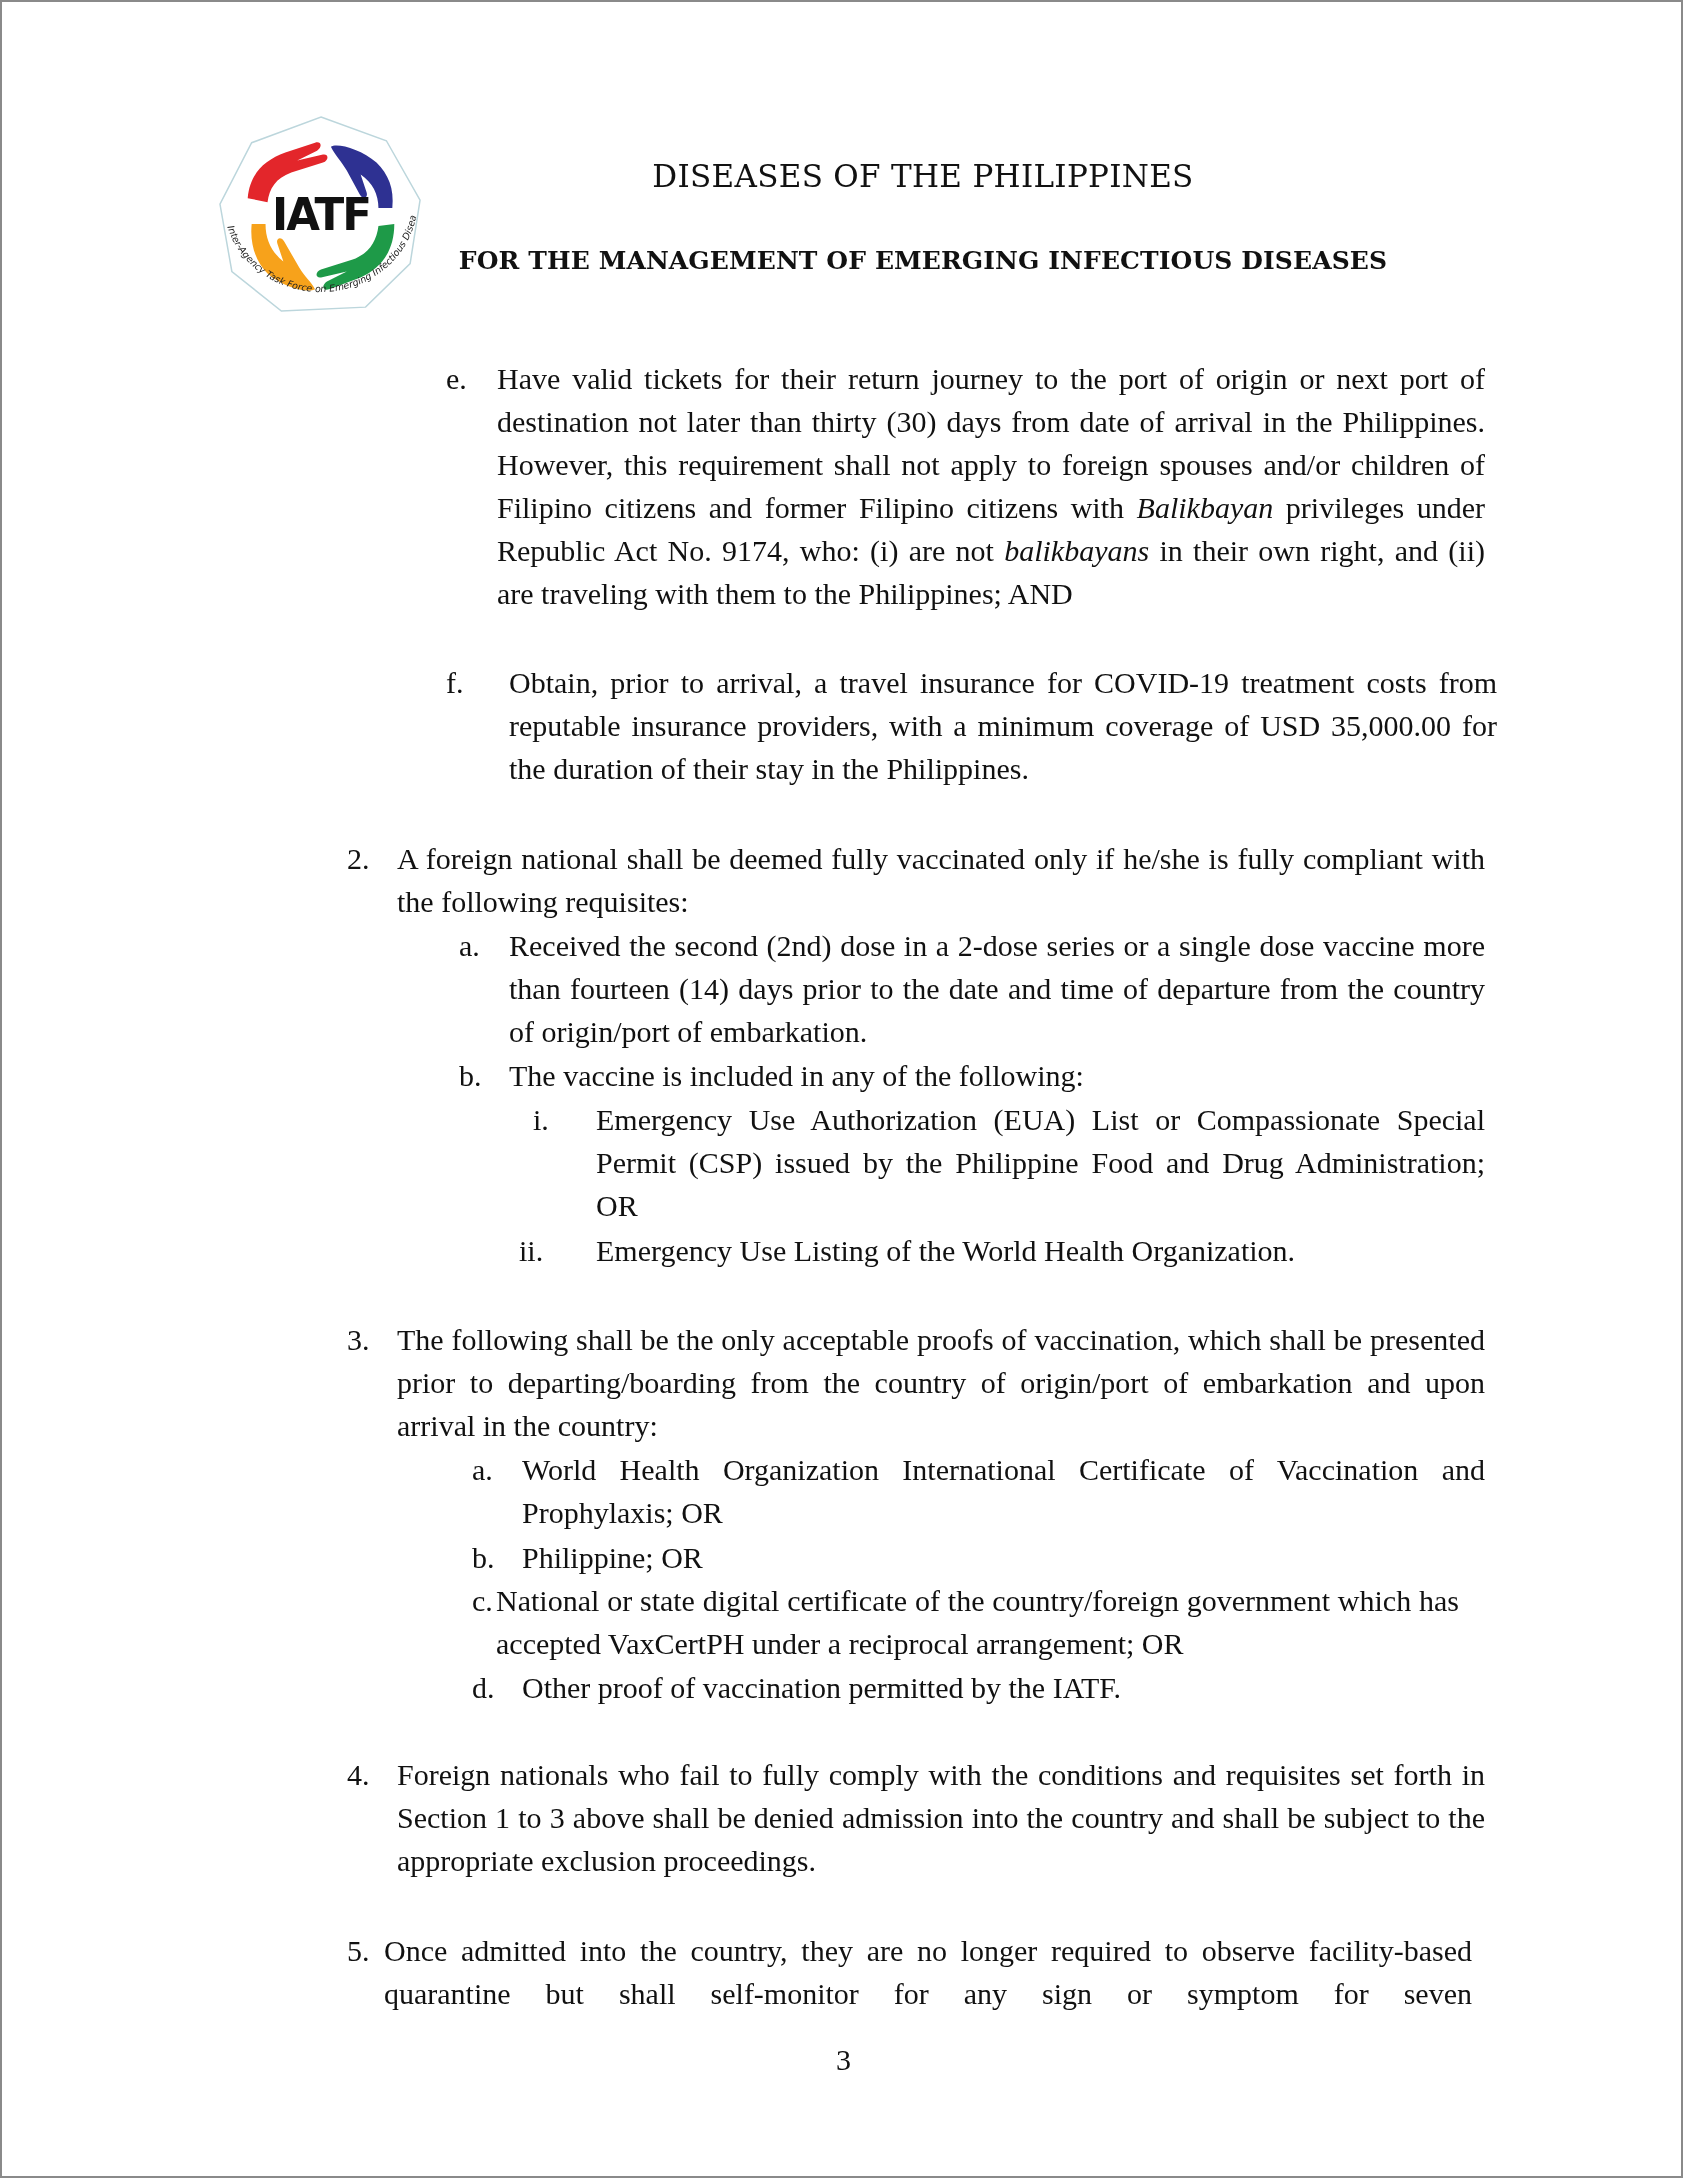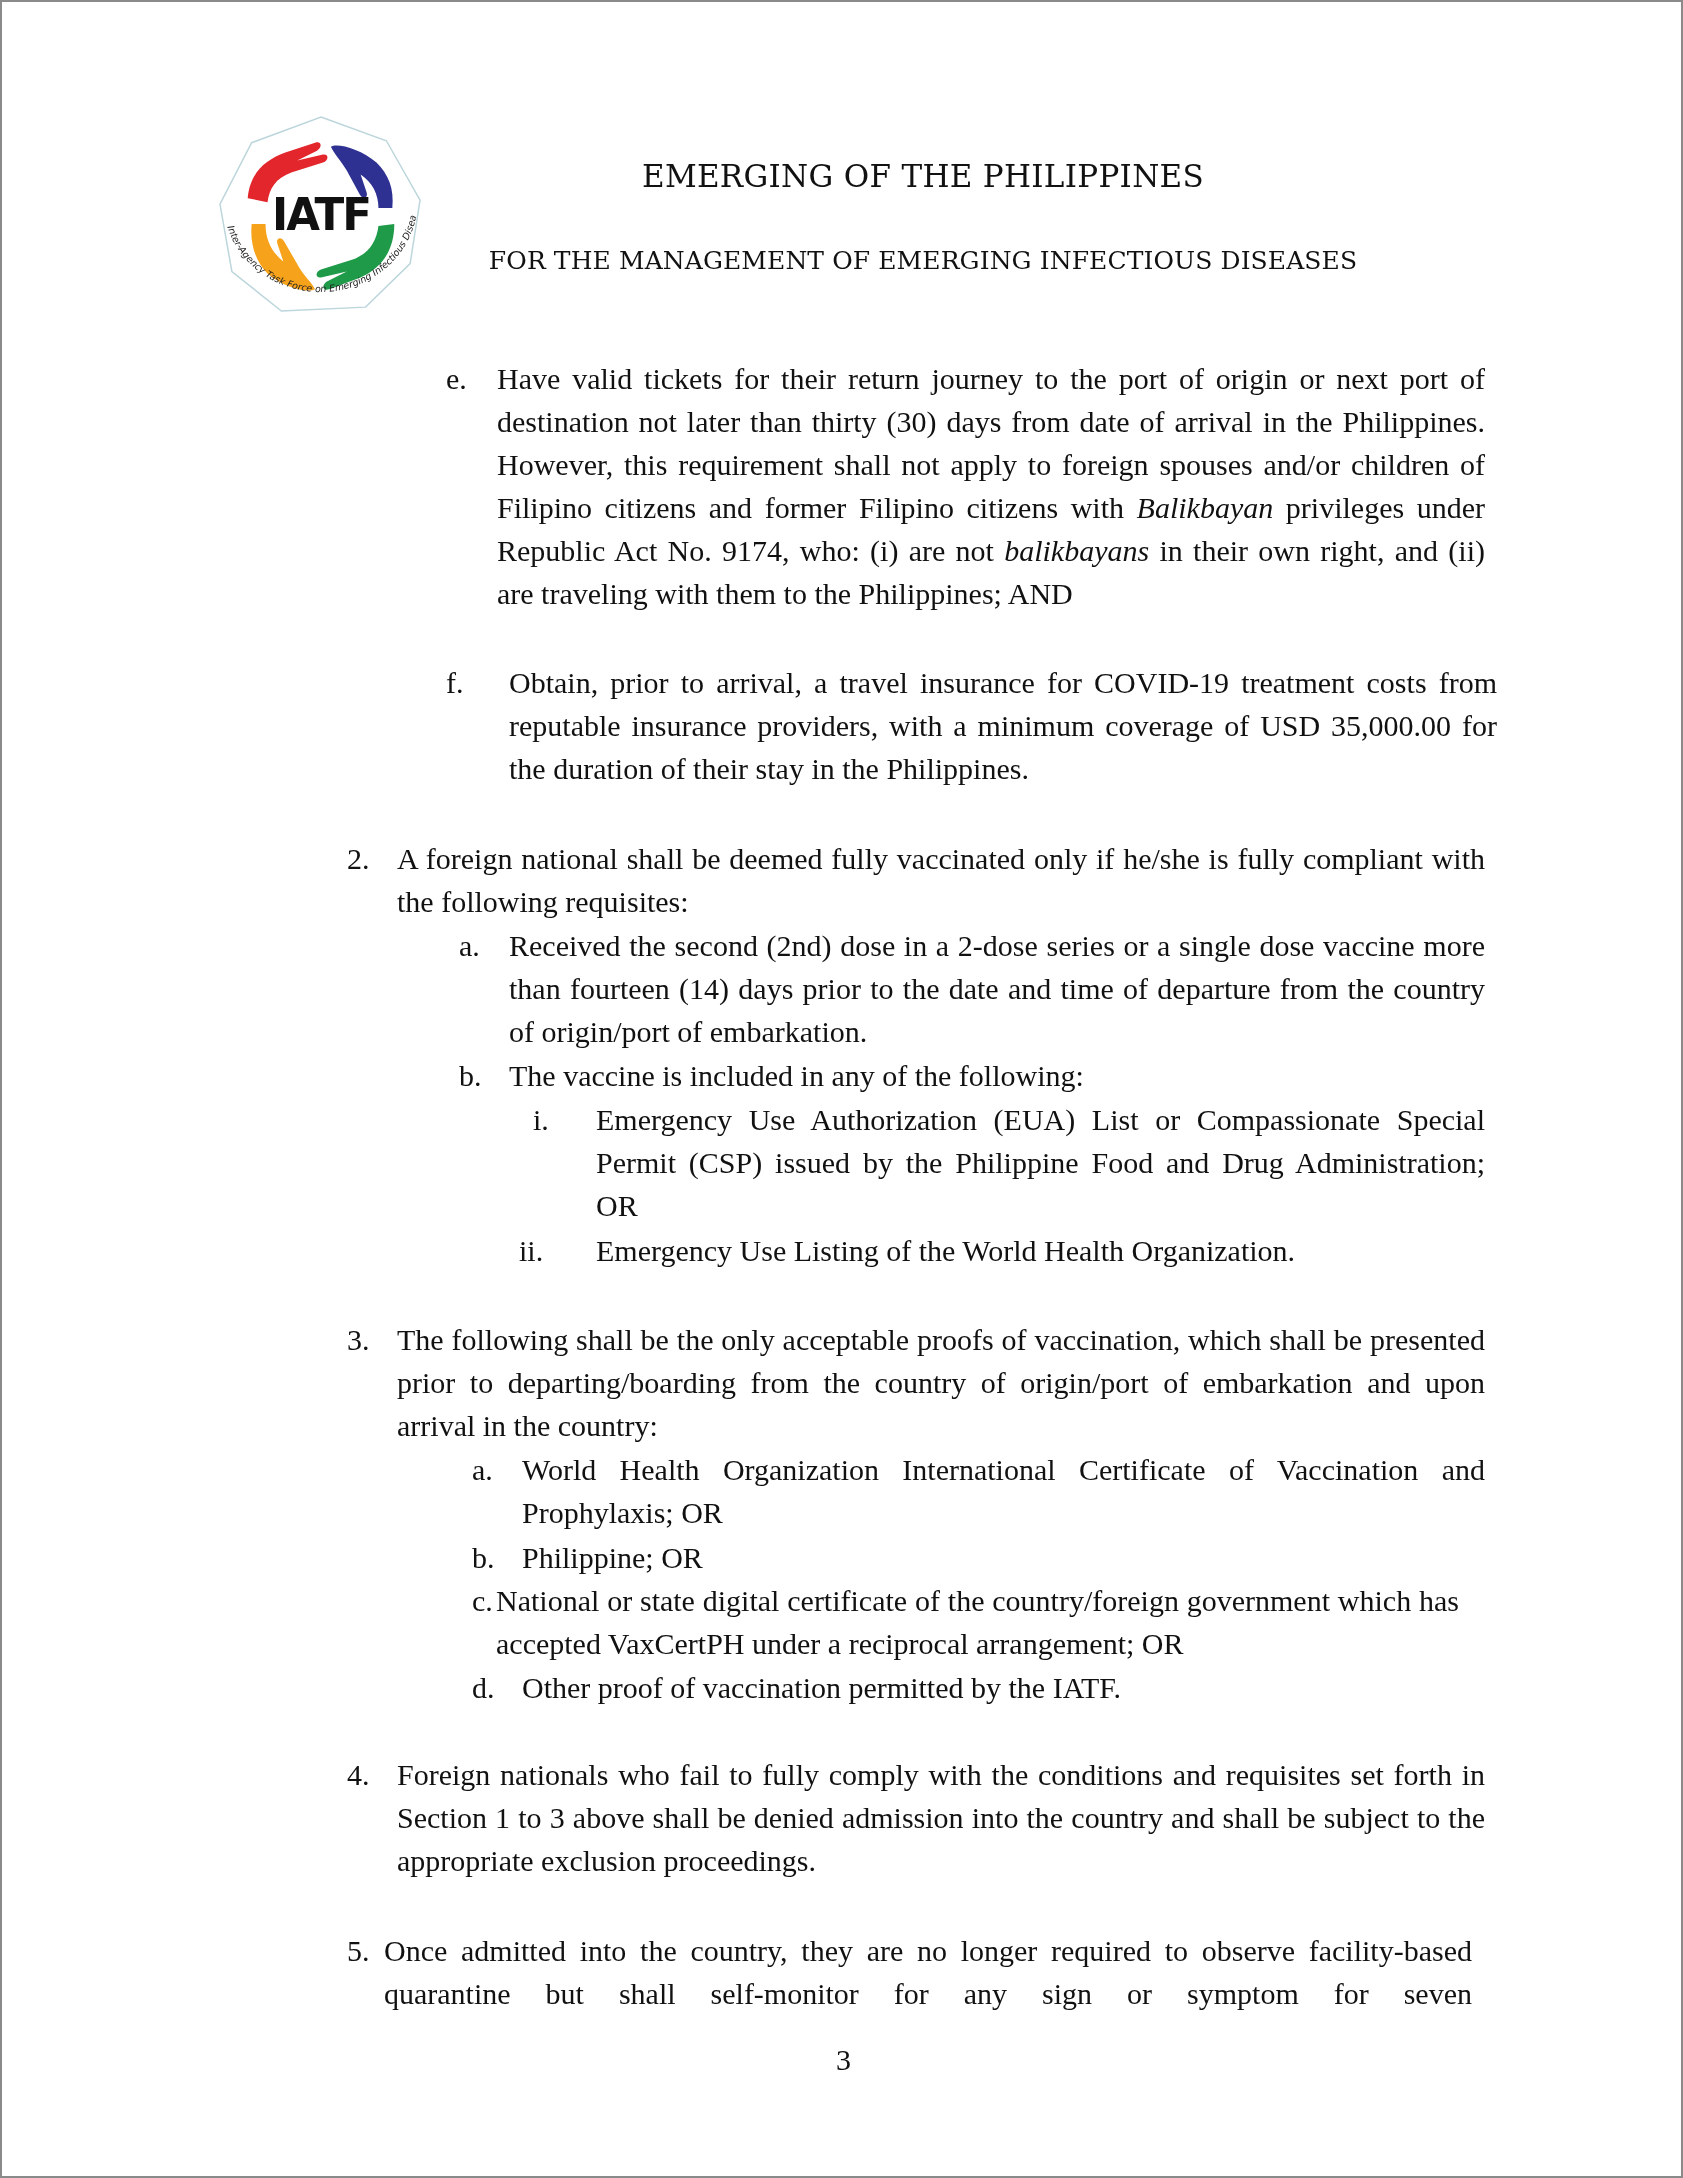--- a/index.html
+++ b/index.html
@@ -5,21 +5,21 @@
   html, body { margin: 0; padding: 0; background: #ffffff; }
   body { width: 1683px; height: 2178px; position: relative; overflow: hidden; }
   .page {
     position: absolute; left: 0; top: 0; width: 1679px; height: 2174px;
     border: 2px solid #8a8a8a; background: #ffffff;
   }
   .logo { position: absolute; left: 210px; top: 111px; width: 218px; height: 208px; }
   .hdr { position: absolute; left: 426px; width: 990px; text-align: center; color: #111; font-family: "DejaVu Serif", "Liberation Serif", serif; }
   .hdr1 { top: 156px; font-size: 31px; letter-spacing: 0.3px; }
   .hdr2 { top: 194px; font-size: 40px; font-weight: bold; letter-spacing: 0.3px; }
-  .hdr3 { top: 244px; font-size: 25px; font-weight: normal; letter-spacing: 0.1px; }
+  .hdr3 { top: 244px; font-size: 25px; font-weight: bold; letter-spacing: 0.1px; }
 
   .body-text { font-family: "Liberation Serif", serif; font-size: 30px; color: #111; line-height: 43px; }
   .item { position: absolute; }
   .lbl { position: absolute; top: 0; }
   .txt { position: absolute; top: 0; text-align: justify; text-align-last: left; }
   .txt.last-justify { text-align-last: justify; }
   .page-num { position: absolute; top: 2041px; left: 0; width: 1683px; text-align: center; font-family: "Liberation Serif", serif; font-size: 30px; color: #111; }
 </style>
 </head>
 <body>
@@ -36,21 +36,21 @@
       <text x="110" y="118" text-anchor="middle" font-family="DejaVu Sans, sans-serif" font-size="44" font-weight="bold" fill="#111" letter-spacing="-2">IATF</text>
       <defs>
         <path id="ringPath" d="M14,110 A98,92 0 0 0 206,104"></path>
       </defs>
       <text font-family="DejaVu Sans, sans-serif" font-size="9.5" fill="#222" font-style="italic">
         <textPath href="#ringPath" startOffset="2%">Inter-Agency Task Force on Emerging Infectious Diseases</textPath>
       </text>
     </svg>
   </div>
 
-  <div class="hdr hdr1">EMERGING OF THE PHILIPPINES</div>
+  <div class="hdr hdr1">DISEASES OF THE PHILIPPINES</div>
   <div class="hdr hdr3">FOR THE MANAGEMENT OF EMERGING INFECTIOUS DISEASES</div>
 
   <div class="item body-text" style="left:0; top:355px; width:1683px;">
     <span class="lbl" style="left:444px;">e.</span>
     <div class="txt" style="left:495px; width:988px;"><span>Have valid tickets for their return journey to the port of origin or next port of destination not later than thirty (30) days from date of arrival in the Philippines. However, this requirement shall not apply to foreign spouses and/or children of Filipino citizens and former Filipino citizens with </span><i>Balikbayan</i><span> privileges under Republic Act No. 9174, who: (i) are not </span><i>balikbayans</i><span> in their own right, and (ii) are traveling with them to the Philippines; AND</span></div>
   </div>
 
   <div class="item body-text" style="left:0; top:659px; width:1683px;">
     <span class="lbl" style="left:444px;">f.</span>
     <div class="txt" style="left:495px; width:988px;margin-left:12px;">Obtain, prior to arrival, a travel insurance for COVID-19 treatment costs from reputable insurance providers, with a minimum coverage of USD 35,000.00 for the duration of their stay in the Philippines.</div>

